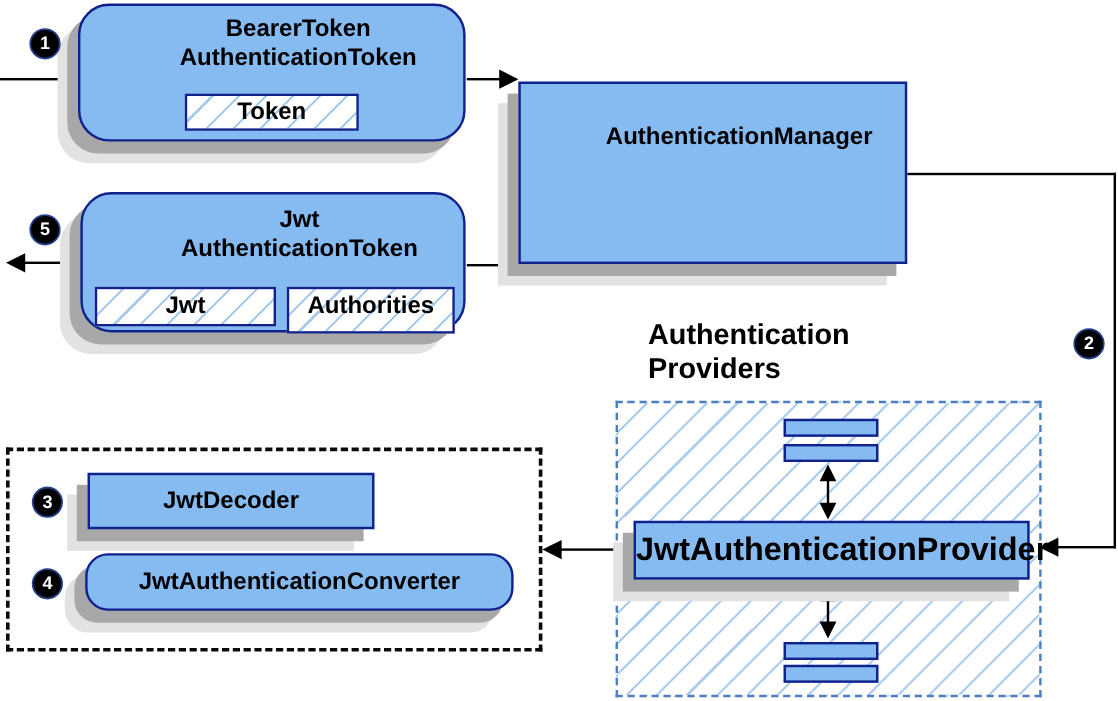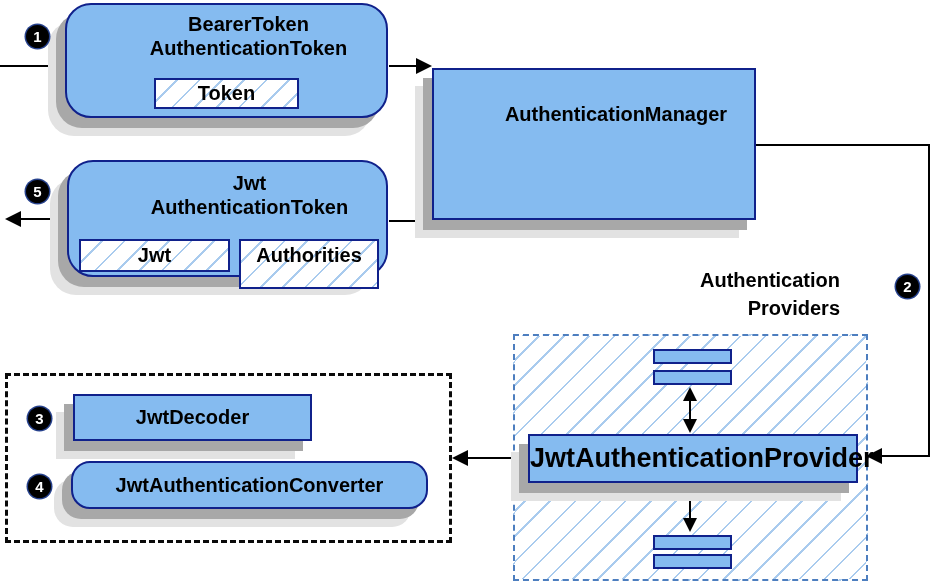--- a/index.html
+++ b/index.html
@@ -42,21 +42,21 @@
   .ar.right{border-top:8px solid transparent;border-bottom:8px solid transparent;border-left:16px solid var(--connector);}
   .ar.left {border-top:8px solid transparent;border-bottom:8px solid transparent;border-right:16px solid var(--connector);}
   .ar.up   {border-left:7px solid transparent;border-right:7px solid transparent;border-bottom:14px solid var(--connector);}
   .ar.down {border-left:7px solid transparent;border-right:7px solid transparent;border-top:14px solid var(--connector);}
 
   
   .bar{position:absolute;width:79px;height:15px;background:var(--node-fill);border:2px solid var(--node-border);}
   .badge{position:absolute;width:23px;height:23px;border-radius:50%;background:var(--badge-bg);
          color:var(--badge-text);font-size:15px;font-weight:700;line-height:23px;text-align:center;
          box-shadow:0 0 0 1.5px #26418c;}
-  .group-label{position:absolute;font-size:20px;font-weight:700;line-height:28px;text-align:right;color:#000;}
+  .group-label{position:absolute;font-size:24px;font-weight:700;line-height:28px;text-align:left;color:#000;}
   .flex-center{display:flex;align-items:center;justify-content:center;}
 </style>
 </head>
 <body>
 
 <div class="canvas">
 
   <div class="region-blue hatch-wide" style="left:513px;top:334px;width:355px;height:247px;"></div>
   <div class="region-black" style="left:5px;top:373px;width:447px;height:170px;"></div>
 
@@ -102,21 +102,21 @@
   <div class="node shadowed" style="left:432px;top:68px;width:324px;height:152px;">
     <div class="node-title" style="margin-top:32px;">AuthenticationManager</div>
   </div>
 
   <div class="node rounded shadowed" style="left:67px;top:160px;width:321px;height:117px;">
     <div class="node-title" style="margin-top:9px;">
       <span>Jwt</span><br>
       <span>AuthenticationToken</span>
     </div>
     <div class="chip hatch" style="left:10px;top:77px;width:151px;height:33px;line-height:29px;">Jwt</div>
-    <div class="chip hatch" style="left:170px;top:77px;width:140px;height:50px;line-height:29px;">Authorities</div>
+    <div class="chip hatch" style="left:170px;top:77px;width:140px;height:39px;line-height:29px;">Authorities</div>
   </div>
 
   <div class="group-label" style="left:540px;top:266px;width:300px;">
     <span>Authentication</span><br>
     <span>Providers</span>
   </div>
 
   <div class="node shadowed" style="left:528px;top:434px;width:330px;height:49px;font-size:27px;line-height:45px;">JwtAuthenticationProvider</div>
 
   <div class="node shadowed" style="left:73px;top:394px;width:239px;height:47px;font-size:20px;line-height:43px;">JwtDecoder</div>

